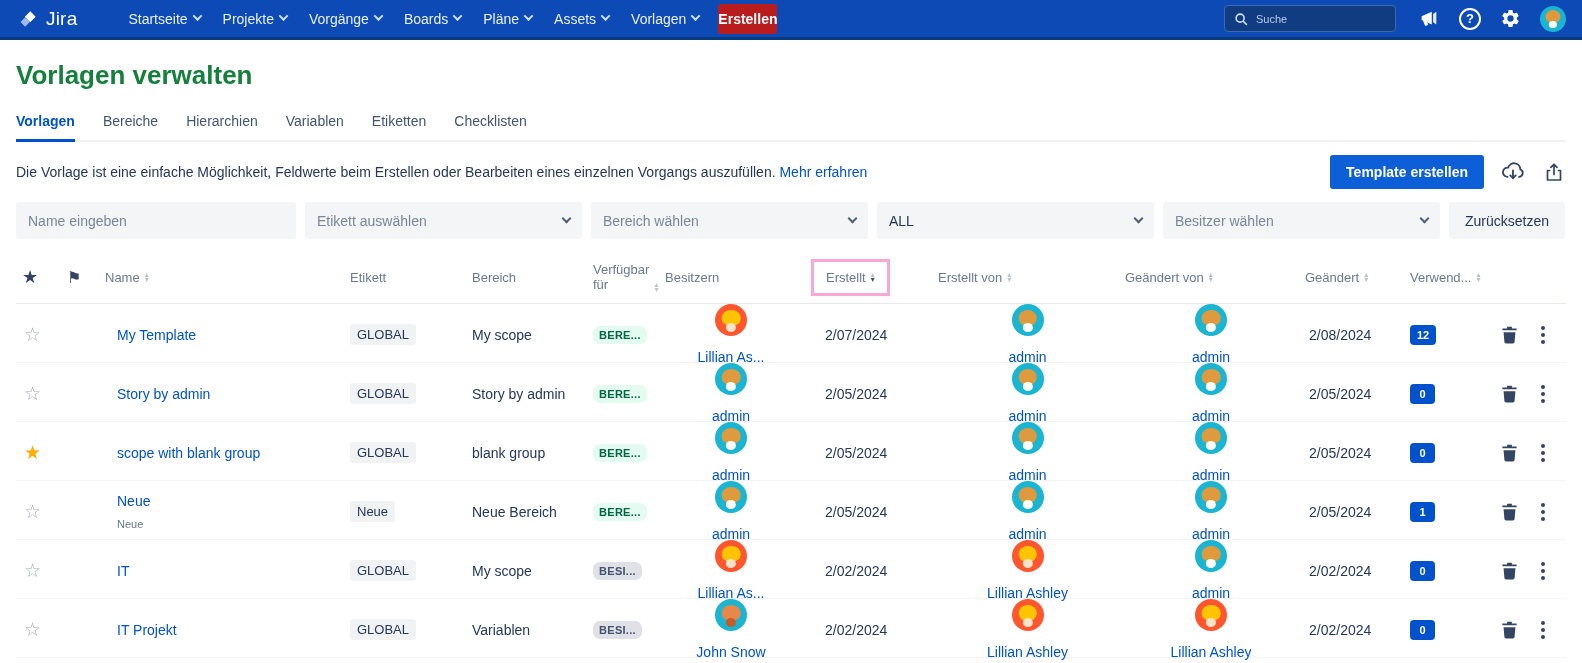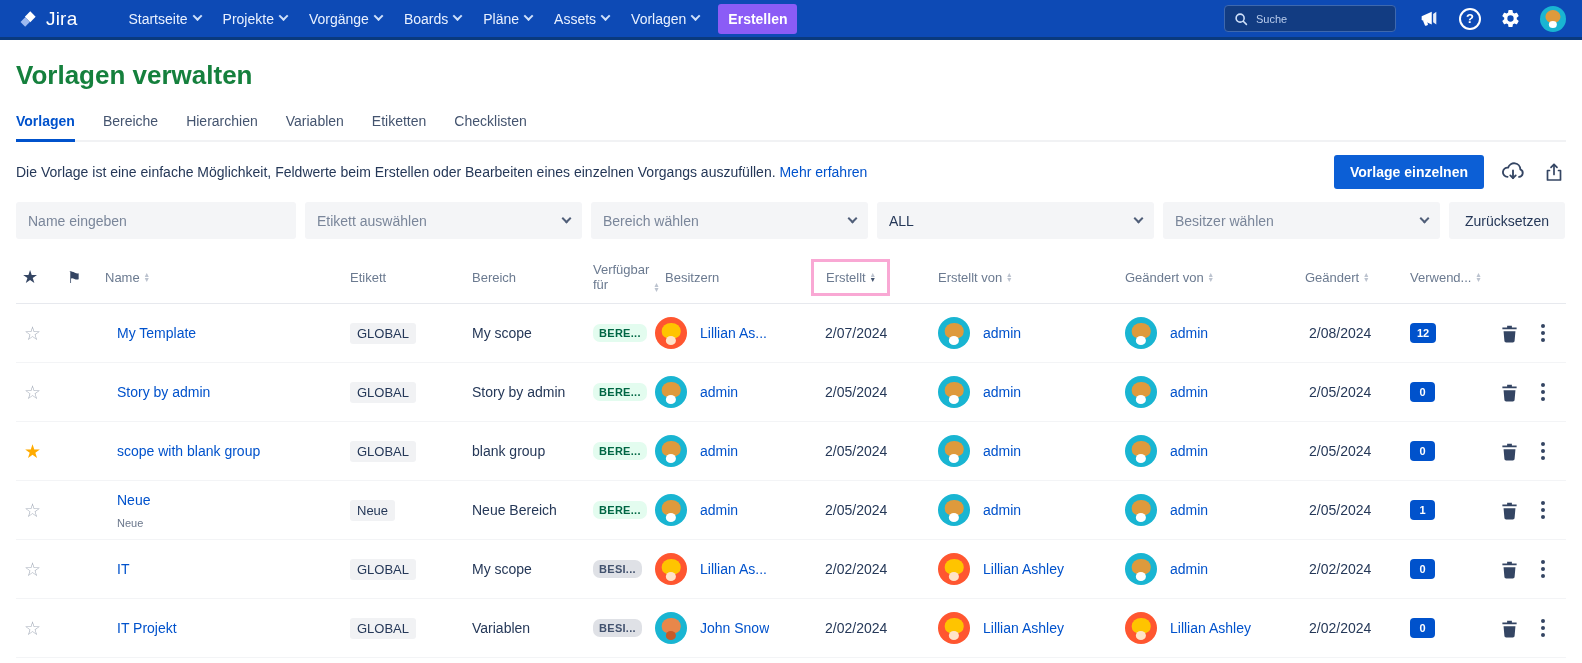--- a/index.html
+++ b/index.html
@@ -8,22 +8,22 @@
 
   
   .topnav { height:40px; background:#0D4AB5; border-bottom:3px solid #0A3A7E;
     display:flex; align-items:center; padding:0 16px; }
   .brand { display:flex; align-items:center; gap:6px; margin-right:40px; }
   .brand-text { color:#fff; font-size:19px; font-weight:500; letter-spacing:.2px; }
   .nav-item { display:flex; align-items:center; gap:6px; color:#E9F1FF; font-size:14px;
     padding:0 11px; height:40px; cursor:pointer; white-space:nowrap; }
   .chev { width:7px; height:7px; border-right:2px solid #CFE0FA; border-bottom:2px solid #CFE0FA;
     transform:rotate(45deg) translate(-1px,-1px); display:inline-block; margin-top:-2px; }
-  .create-btn { background:#8b5cf6; color:#fff; border:none; border-radius:3px;
-    font-size:14px; font-weight:600; padding:7px 10px; margin-left:8px; cursor:pointer;
+  .create-btn { background:#b91c1c; color:#fff; border:none; border-radius:3px;
+    font-size:14px; font-weight:600; padding:7px 0; margin-left:8px; cursor:pointer;
     font-family:"Liberation Sans", sans-serif; }
   .nav-spacer { flex:1; }
   .searchbox { display:flex; align-items:center; gap:8px; width:172px; height:27px;
     background:#123C82; border:1px solid #3E68AE; border-radius:4px; padding:0 9px; margin-right:22px; }
   .searchbox input { background:transparent; border:none; outline:none; color:#E7EFFC;
     font-size:11px; width:120px; font-family:Liberation Sans, sans-serif; }
   .searchbox input::placeholder { color:#B9CCEC; }
   .nav-icons { display:flex; align-items:center; gap:19px; }
   .help-icon { width:22px; height:22px; border-radius:50%; border:2px solid #fff;
     color:#fff; font-size:13px; font-weight:700; display:flex; align-items:center;
@@ -99,21 +99,21 @@
   .star-btn[data-starred="true"]::before  { content:"★"; color:#FFAB00; }
   .star-btn[data-starred="false"]::before { content:"☆"; color:#A5ADBA; }
   .c-name { flex-direction:column; align-items:flex-start; justify-content:center; padding-left:12px; gap:9px; }
   .name-link { color:#0052CC; font-weight:500; text-decoration:none; cursor:pointer; font-size:14px; }
   .subtitle { font-size:11px; color:#6B778C; }
   .subtitle:empty { display:none; }
   .tag-gray { background:#F1F2F4; color:#253858; font-size:13px; padding:3px 7px; border-radius:3px; }
   .vtag { font-size:11px; font-weight:700; letter-spacing:.3px; padding:3px 6px; border-radius:7px; white-space:nowrap; }
   .vtag[data-tagtype="green"] { background:#E3FCEF; color:#006644; }
   .vtag[data-tagtype="gray"]  { background:#DFE1E6; color:#42526E; }
-  .c-user { gap:13px; padding-right:8px; }
+  .c-user { gap:13px; padding-right:8px;flex-direction:column; }
   .c-user a { color:#0052CC; font-weight:500; text-decoration:none; cursor:pointer;
     overflow:hidden; text-overflow:ellipsis; white-space:nowrap; }
   .c-date { padding-left:4px; }
   .badge { background:#0052CC; color:#fff; font-size:11px; font-weight:700; min-width:25px;
     height:20px; border-radius:4px; display:inline-flex; align-items:center; justify-content:center; padding:0 7px; }
   .c-actions { gap:22px; padding-left:10px; }
   .trash-btn { background:none; border:none; cursor:pointer; display:flex; }
   .kebab { width:4px; height:4px; border-radius:50%; background:#344563; position:relative;
     display:inline-block; cursor:pointer; margin-top:-14px; }
   .kebab::before, .kebab::after { content:""; position:absolute; left:0; width:4px; height:4px;
@@ -199,21 +199,21 @@
     <span class="tab" data-active="false">Etiketten</span>
     <span class="tab" data-active="false">Checklisten</span>
   </div>
 
   <div class="desc-row">
     <p class="desc-text">
       <span>Die Vorlage ist eine einfache Möglichkeit, Feldwerte beim Erstellen oder Bearbeiten eines einzelnen Vorgangs auszufüllen.</span>
       <a>Mehr erfahren</a>
     </p>
     <div class="desc-actions">
-      <button class="primary-btn">Vorlage einzelnen</button>
+      <button class="primary-btn">Template erstellen</button>
       <button class="icon-btn">
         <svg width="26" height="26" viewBox="0 0 24 24" fill="none" stroke="#344563" stroke-width="1.7" stroke-linecap="round" stroke-linejoin="round">
           <path d="M7 16.5a4.3 4.3 0 1 1 .5-8.57A5.8 5.8 0 0 1 18.8 9.6 3.6 3.6 0 0 1 17.6 16.5"></path>
           <path d="M12 10.5v7"></path>
             <path d="M9.5 15.2 12 17.7l2.5-2.5"></path>
         </svg>
       </button>
       <button class="icon-btn">
         <svg width="24" height="24" viewBox="0 0 24 24" fill="none" stroke="#344563" stroke-width="1.7" stroke-linecap="round" stroke-linejoin="round">
           <path d="M12 14.5V4.5"></path>

